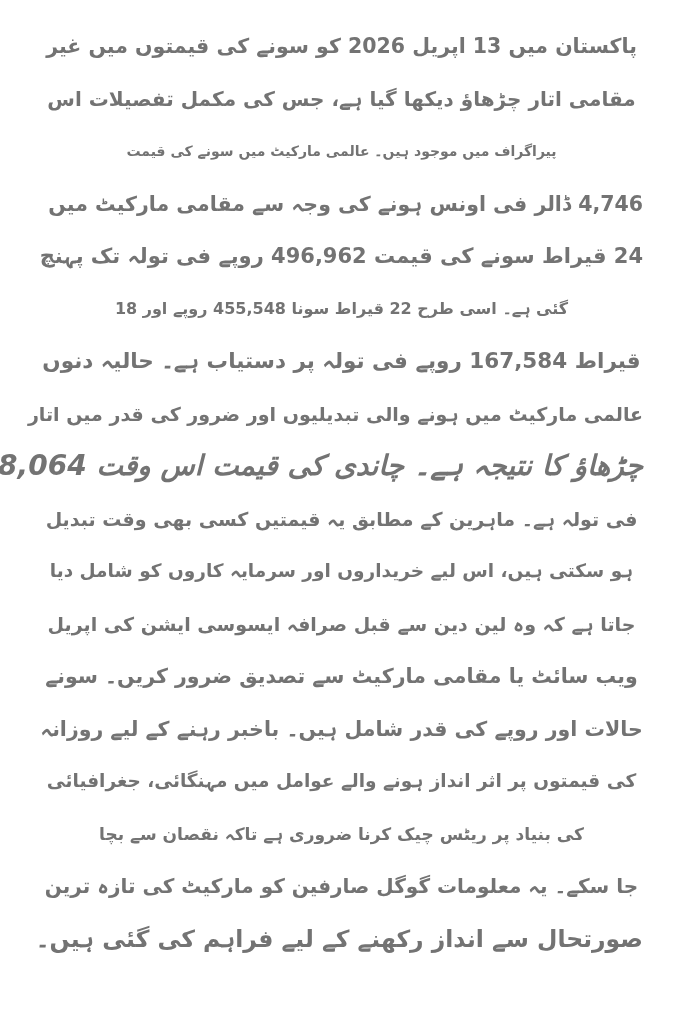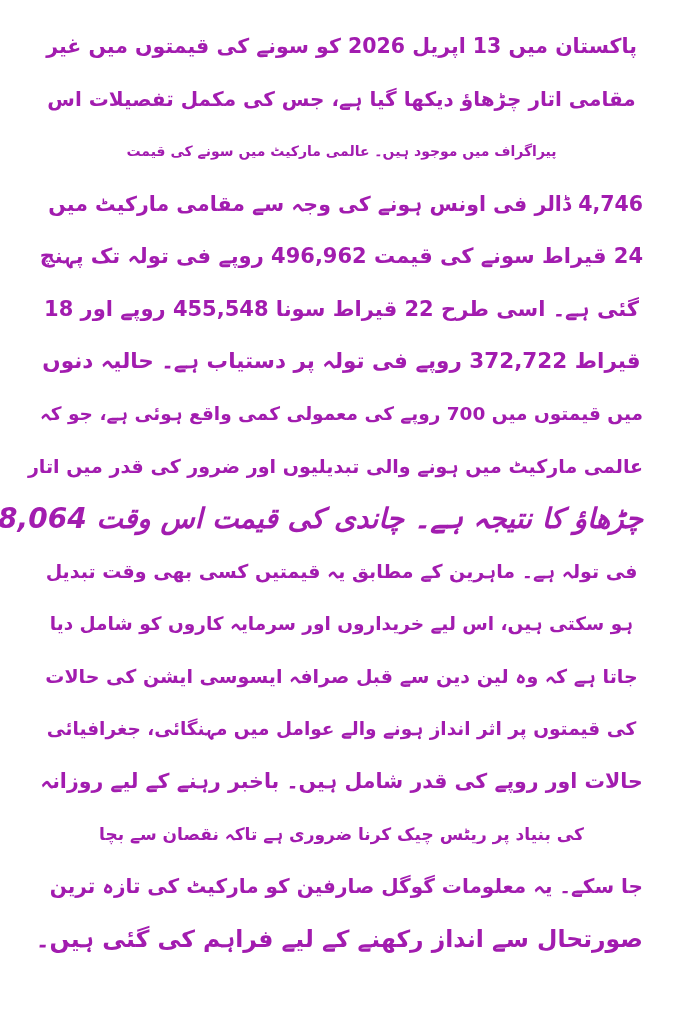--- a/index.html
+++ b/index.html
@@ -21,21 +21,21 @@
       height: 1024px;
       background: #ffffff;
     }
     .paragraph {
       position: absolute;
       left: 40px;
       right: 40px;
       top: 20px;
       direction: rtl;
       text-align: center;
-      color: #a21caf;
+      color: #737373;
       font-family: "DejaVu Sans", sans-serif;
       font-weight: bold;
     }
     .line {
       display: block;
       height: 52.5px;
       line-height: 52.5px;
       font-size: 27px;
       white-space: nowrap;
       letter-spacing: 0;
@@ -44,27 +44,27 @@
 </head>
 <body>
 
 <div class="page">
   <div class="paragraph">
     <span class="line" style="font-size: 20.5px;">پاکستان میں 13 اپریل 2026 کو سونے کی قیمتوں میں غیر</span>
     <span class="line" style="font-size: 20px;">مقامی اتار چڑھاؤ دیکھا گیا ہے، جس کی مکمل تفصیلات اس</span>
     <span class="line" style="font-size: 14px;">پیراگراف میں موجود ہیں۔ عالمی مارکیٹ میں سونے کی قیمت</span>
     <span class="line" style="font-size: 20.5px; margin-left: 16px;">4,746 ڈالر فی اونس ہونے کی وجہ سے مقامی مارکیٹ میں</span>
     <span class="line" style="font-size: 21px; margin-left: 12px;">24 قیراط سونے کی قیمت 496,962 روپے فی تولہ تک پہنچ</span>
-    <span class="line" style="font-size: 21px;">گئی ہے۔ اسی طرح 22 قیراط سونا 455,548 روپے اور 18</span>
-    <span class="line" style="font-size: 21.5px;">قیراط 372,722 روپے فی تولہ پر دستیاب ہے۔ حالیہ دنوں</span>
-    <span class="line" style="font-size: 18.5px;">میں قیمتوں میں 700 روپے کی معمولی کمی واقع ہوئی ہے، جو کہ</span>
+    <span class="line" style="font-size: 16px;">گئی ہے۔ اسی طرح 22 قیراط سونا 455,548 روپے اور 18</span>
+    <span class="line" style="font-size: 21.5px;">قیراط 167,584 روپے فی تولہ پر دستیاب ہے۔ حالیہ دنوں</span>
     <span class="line" style="font-size: 19px;">عالمی مارکیٹ میں ہونے والی تبدیلیوں اور ضرور کی قدر میں اتار</span>
     <span class="line" style="font-size: 28px; font-style: italic;">چڑھاؤ کا نتیجہ ہے۔ چاندی کی قیمت اس وقت 8,064 روپے</span>
     <span class="line" style="font-size: 19px;">فی تولہ ہے۔ ماہرین کے مطابق یہ قیمتیں کسی بھی وقت تبدیل</span>
     <span class="line" style="font-size: 18.5px;">ہو سکتی ہیں، اس لیے خریداروں اور سرمایہ کاروں کو شامل دیا</span>
-    <span class="line" style="font-size: 19px;">جاتا ہے کہ وہ لین دین سے قبل صرافہ ایسوسی ایشن کی حالات</span>
+    <span class="line" style="font-size: 19px;">جاتا ہے کہ وہ لین دین سے قبل صرافہ ایسوسی ایشن کی اپریل</span>
+    <span class="line" style="font-size: 20.5px;">ویب سائٹ یا مقامی مارکیٹ سے تصدیق ضرور کریں۔ سونے</span>
+    <span class="line" style="font-size: 20.5px;">حالات اور روپے کی قدر شامل ہیں۔ باخبر رہنے کے لیے روزانہ</span>
     <span class="line" style="font-size: 18.5px;">کی قیمتوں پر اثر انداز ہونے والے عوامل میں مہنگائی، جغرافیائی</span>
-    <span class="line" style="font-size: 20.5px;">حالات اور روپے کی قدر شامل ہیں۔ باخبر رہنے کے لیے روزانہ</span>
     <span class="line" style="font-size: 17px;">کی بنیاد پر ریٹس چیک کرنا ضروری ہے تاکہ نقصان سے بچا</span>
-    <span class="line" style="font-size: 20px; text-align: right;">جا سکے۔ یہ معلومات گوگل صارفین کو مارکیٹ کی تازہ ترین</span>
+    <span class="line" style="font-size: 20px;">جا سکے۔ یہ معلومات گوگل صارفین کو مارکیٹ کی تازہ ترین</span>
     <span class="line" style="font-size: 23.5px;">صورتحال سے انداز رکھنے کے لیے فراہم کی گئی ہیں۔</span>
   </div>
 </div>
 
 </body></html>

